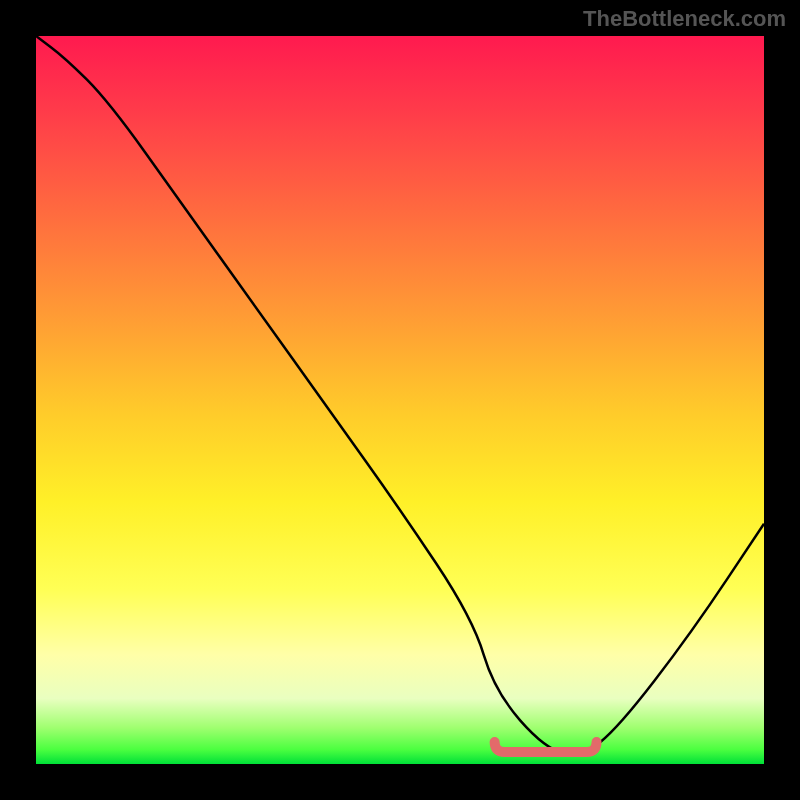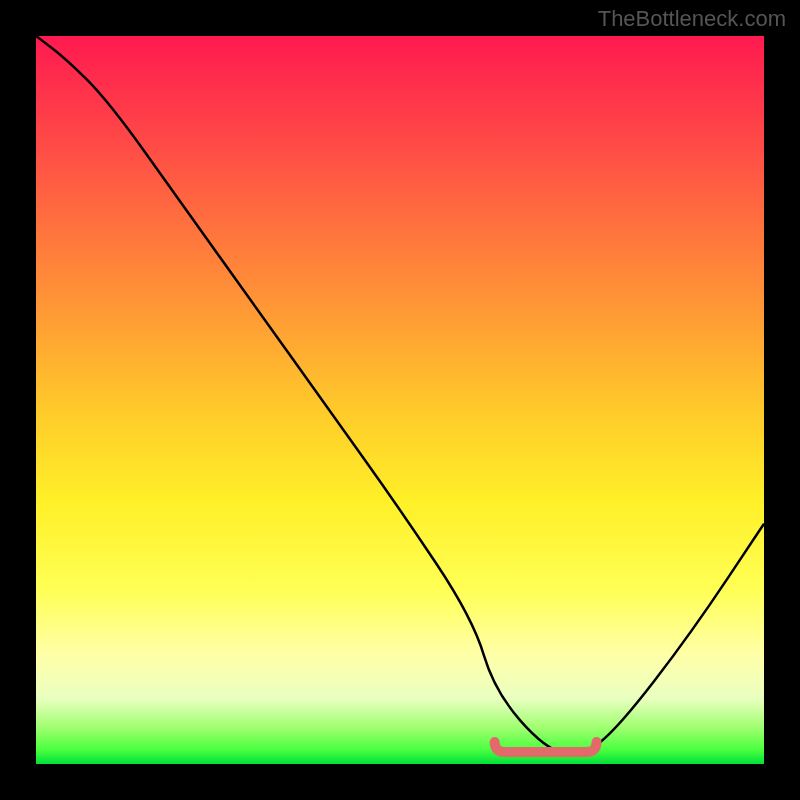--- a/index.html
+++ b/index.html
@@ -10,21 +10,21 @@
     height: 800px;
     position: relative;
     font-family: Arial, sans-serif;
   }
   .watermark {
     position: absolute;
     top: 6px;
     right: 14px;
     color: #555;
     font-size: 22px;
-    font-weight: 400;
+    font-weight: 700;
     z-index: 10;
   }
   .plot-area {
     position: absolute;
     left: 36px;
     top: 36px;
     width: 728px;
     height: 728px;
     background: linear-gradient(to bottom,
       #ff1a4f 0%,

